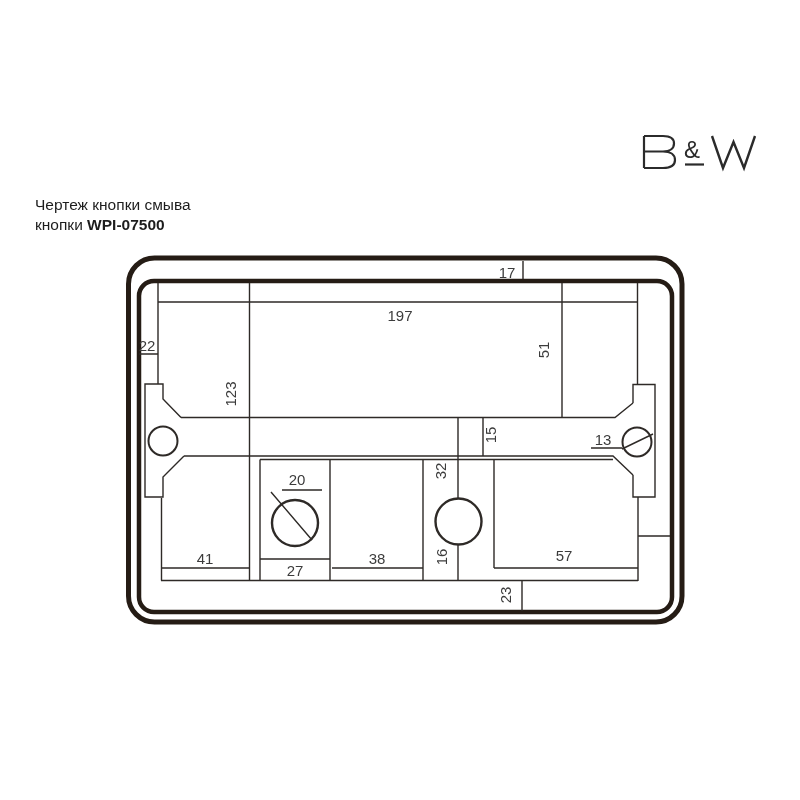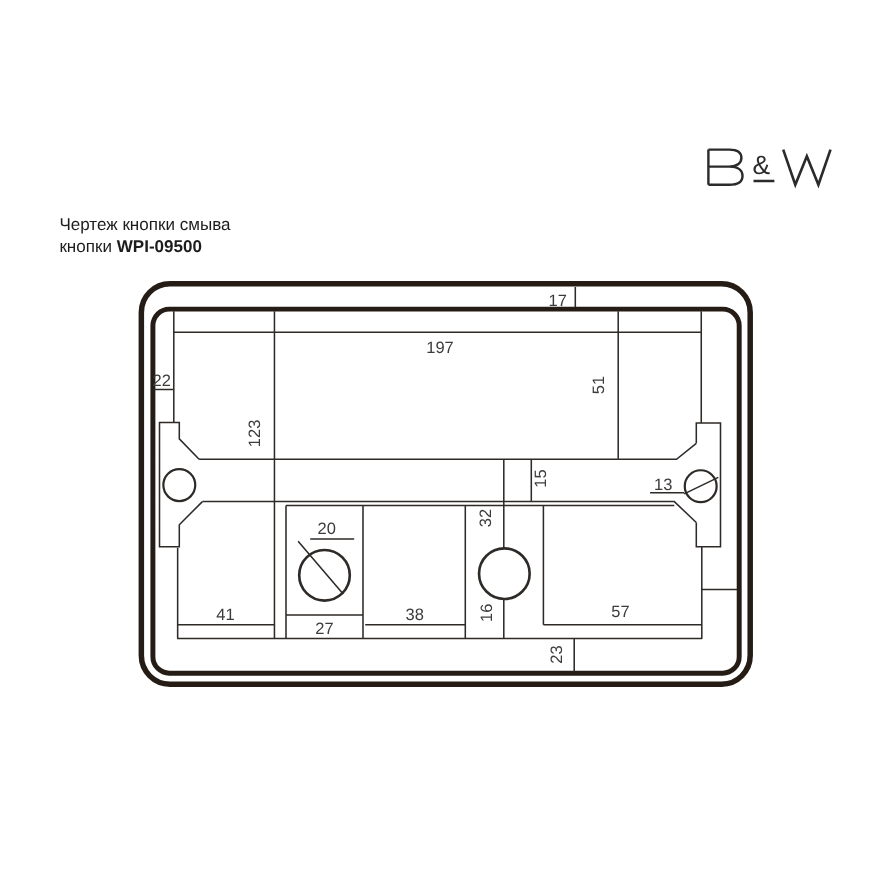--- a/index.html
+++ b/index.html
@@ -2,35 +2,35 @@
 <html><head>
 <meta charset="utf-8">
 <style>
   html,body{margin:0;padding:0;}
   body{
     width:800px;height:800px;background:#ffffff;position:relative;overflow:hidden;
     font-family:"Liberation Sans", sans-serif;
   }
   .header{
     position:absolute;left:35px;top:195px;color:#1d1d1d;
-    font-size:15.5px;line-height:20px;margin-left:19px;
+    font-size:15.5px;line-height:20px;
   }
   .header .series b{font-weight:bold;}
   .logo{position:absolute;left:640px;top:133px;width:132px;height:42px;}
   .drawing-svg{position:absolute;left:0;top:0;}
   .dim{
     font-size:15px;fill:#3c3c3c;font-family:"Liberation Sans", sans-serif;
   }
 </style>
 </head>
 <body>
 
 <div class="header">
   <div>Чертеж кнопки смыва</div>
-  <div class="series"><span>кнопки </span><b>WPI-09500</b></div>
+  <div class="series"><span>кнопки </span><b>WPI-07500</b></div>
 </div>
 
 <svg class="logo" viewBox="0 0 132 42" aria-label="B&amp;W">
   <g stroke="#2b2b2b" stroke-width="2.2" fill="none">
     <path d="M4,3 L4,35 M4,3 L23,3 C30.5,3 34,6 34,10.5 C34,15 30.5,18.5 23,18.5 L4,18.5 M23,18.5 C31,18.5 35,22 35,27 C35,32 31,35 23,35 L4,35"></path>
     <path stroke-width="2.4" d="M72,3 L83,35 L93.5,9 L104,35 L115,3"></path>
     <path d="M45,31.5 L64,31.5"></path>
   </g>
   <text x="44" y="25" font-size="24" fill="#2b2b2b" font-family="Liberation Sans, sans-serif">&amp;</text>
 </svg>

